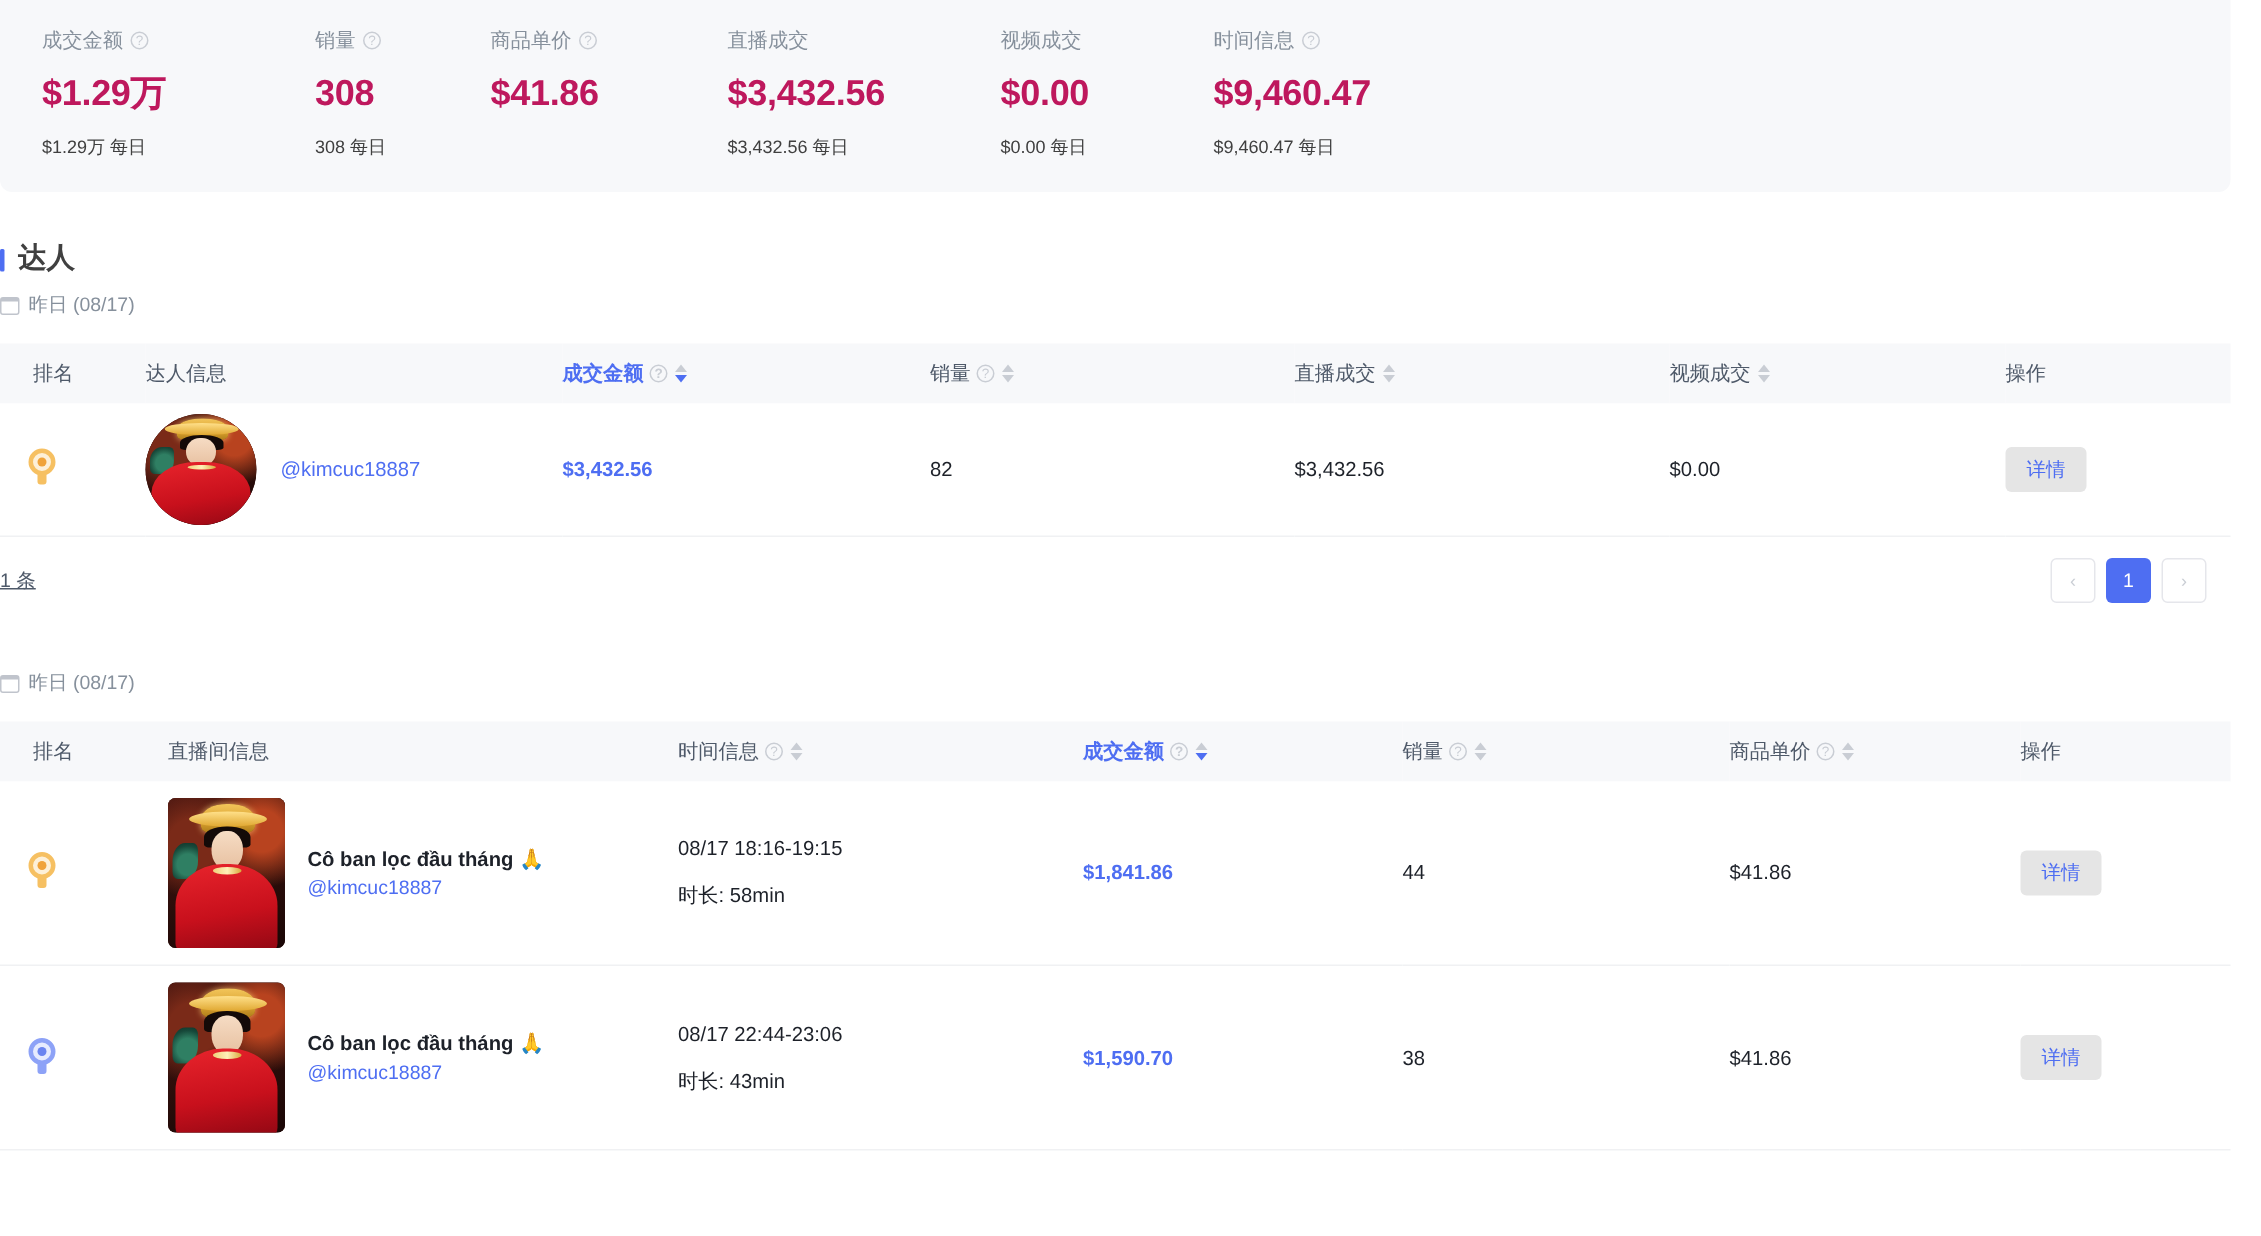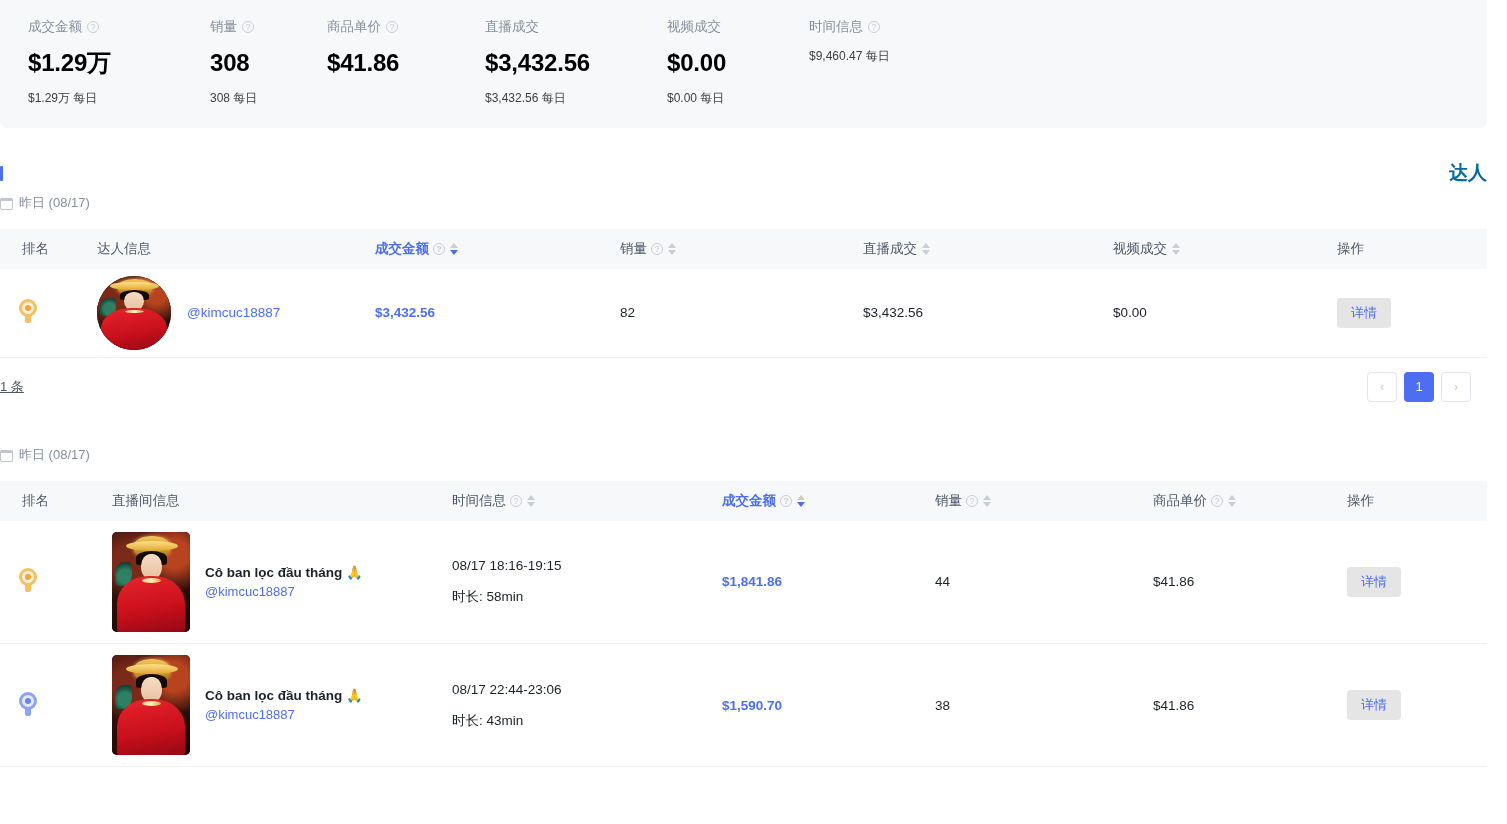--- a/index.html
+++ b/index.html
@@ -40,21 +40,21 @@
     color: #86909c;
     display: flex;
     align-items: center;
     gap: 5px;
     line-height: 18px;
     white-space: nowrap;
   }
   .stat-value {
     font-size: 24px;
     font-weight: 700;
-    color: #000000;
+    color: #be185d;
     margin-top: 12px;
     line-height: 30px;
     letter-spacing: -0.2px;
     white-space: nowrap;
   }
   .stat-sub {
     font-size: 12px;
     color: #404040;
     margin-top: 12px;
     line-height: 16px;
@@ -76,23 +76,22 @@
 
   
   .section { width: 1487px; }
   .section-head { padding: 0 0 0 0; }
   .section-title {
     display: flex;
     align-items: center;
     gap: 9px;
     font-size: 19px;
     font-weight: 700;
-    color: #0369a1;
+    color: #404040;
     line-height: 26px;
-    justify-content: space-between;
   }
   .title-bar {
     width: 3px; height: 15px;
     background: #4e6ef2;
     border-radius: 1px;
     display: inline-block;
   }
   .section-date {
     display: flex;
     align-items: center;
@@ -358,20 +357,21 @@
       </div>
       <div class="stat-value">$0.00</div>
       <div class="stat-sub">$0.00 每日</div>
     </div>
 
     <div class="stat-card w6">
       <div class="stat-label">
         <span>时间信息</span>
         <span class="qmark">?</span>
       </div>
+      <div class="stat-value">$9,460.47</div>
       <div class="stat-sub">$9,460.47 每日</div>
     </div>
 
   </div>
 
   <div class="section" style="margin-top:32px;">
     <div class="section-head">
       <div class="section-title">
         <span class="title-bar"></span>
         <span>达人</span>

